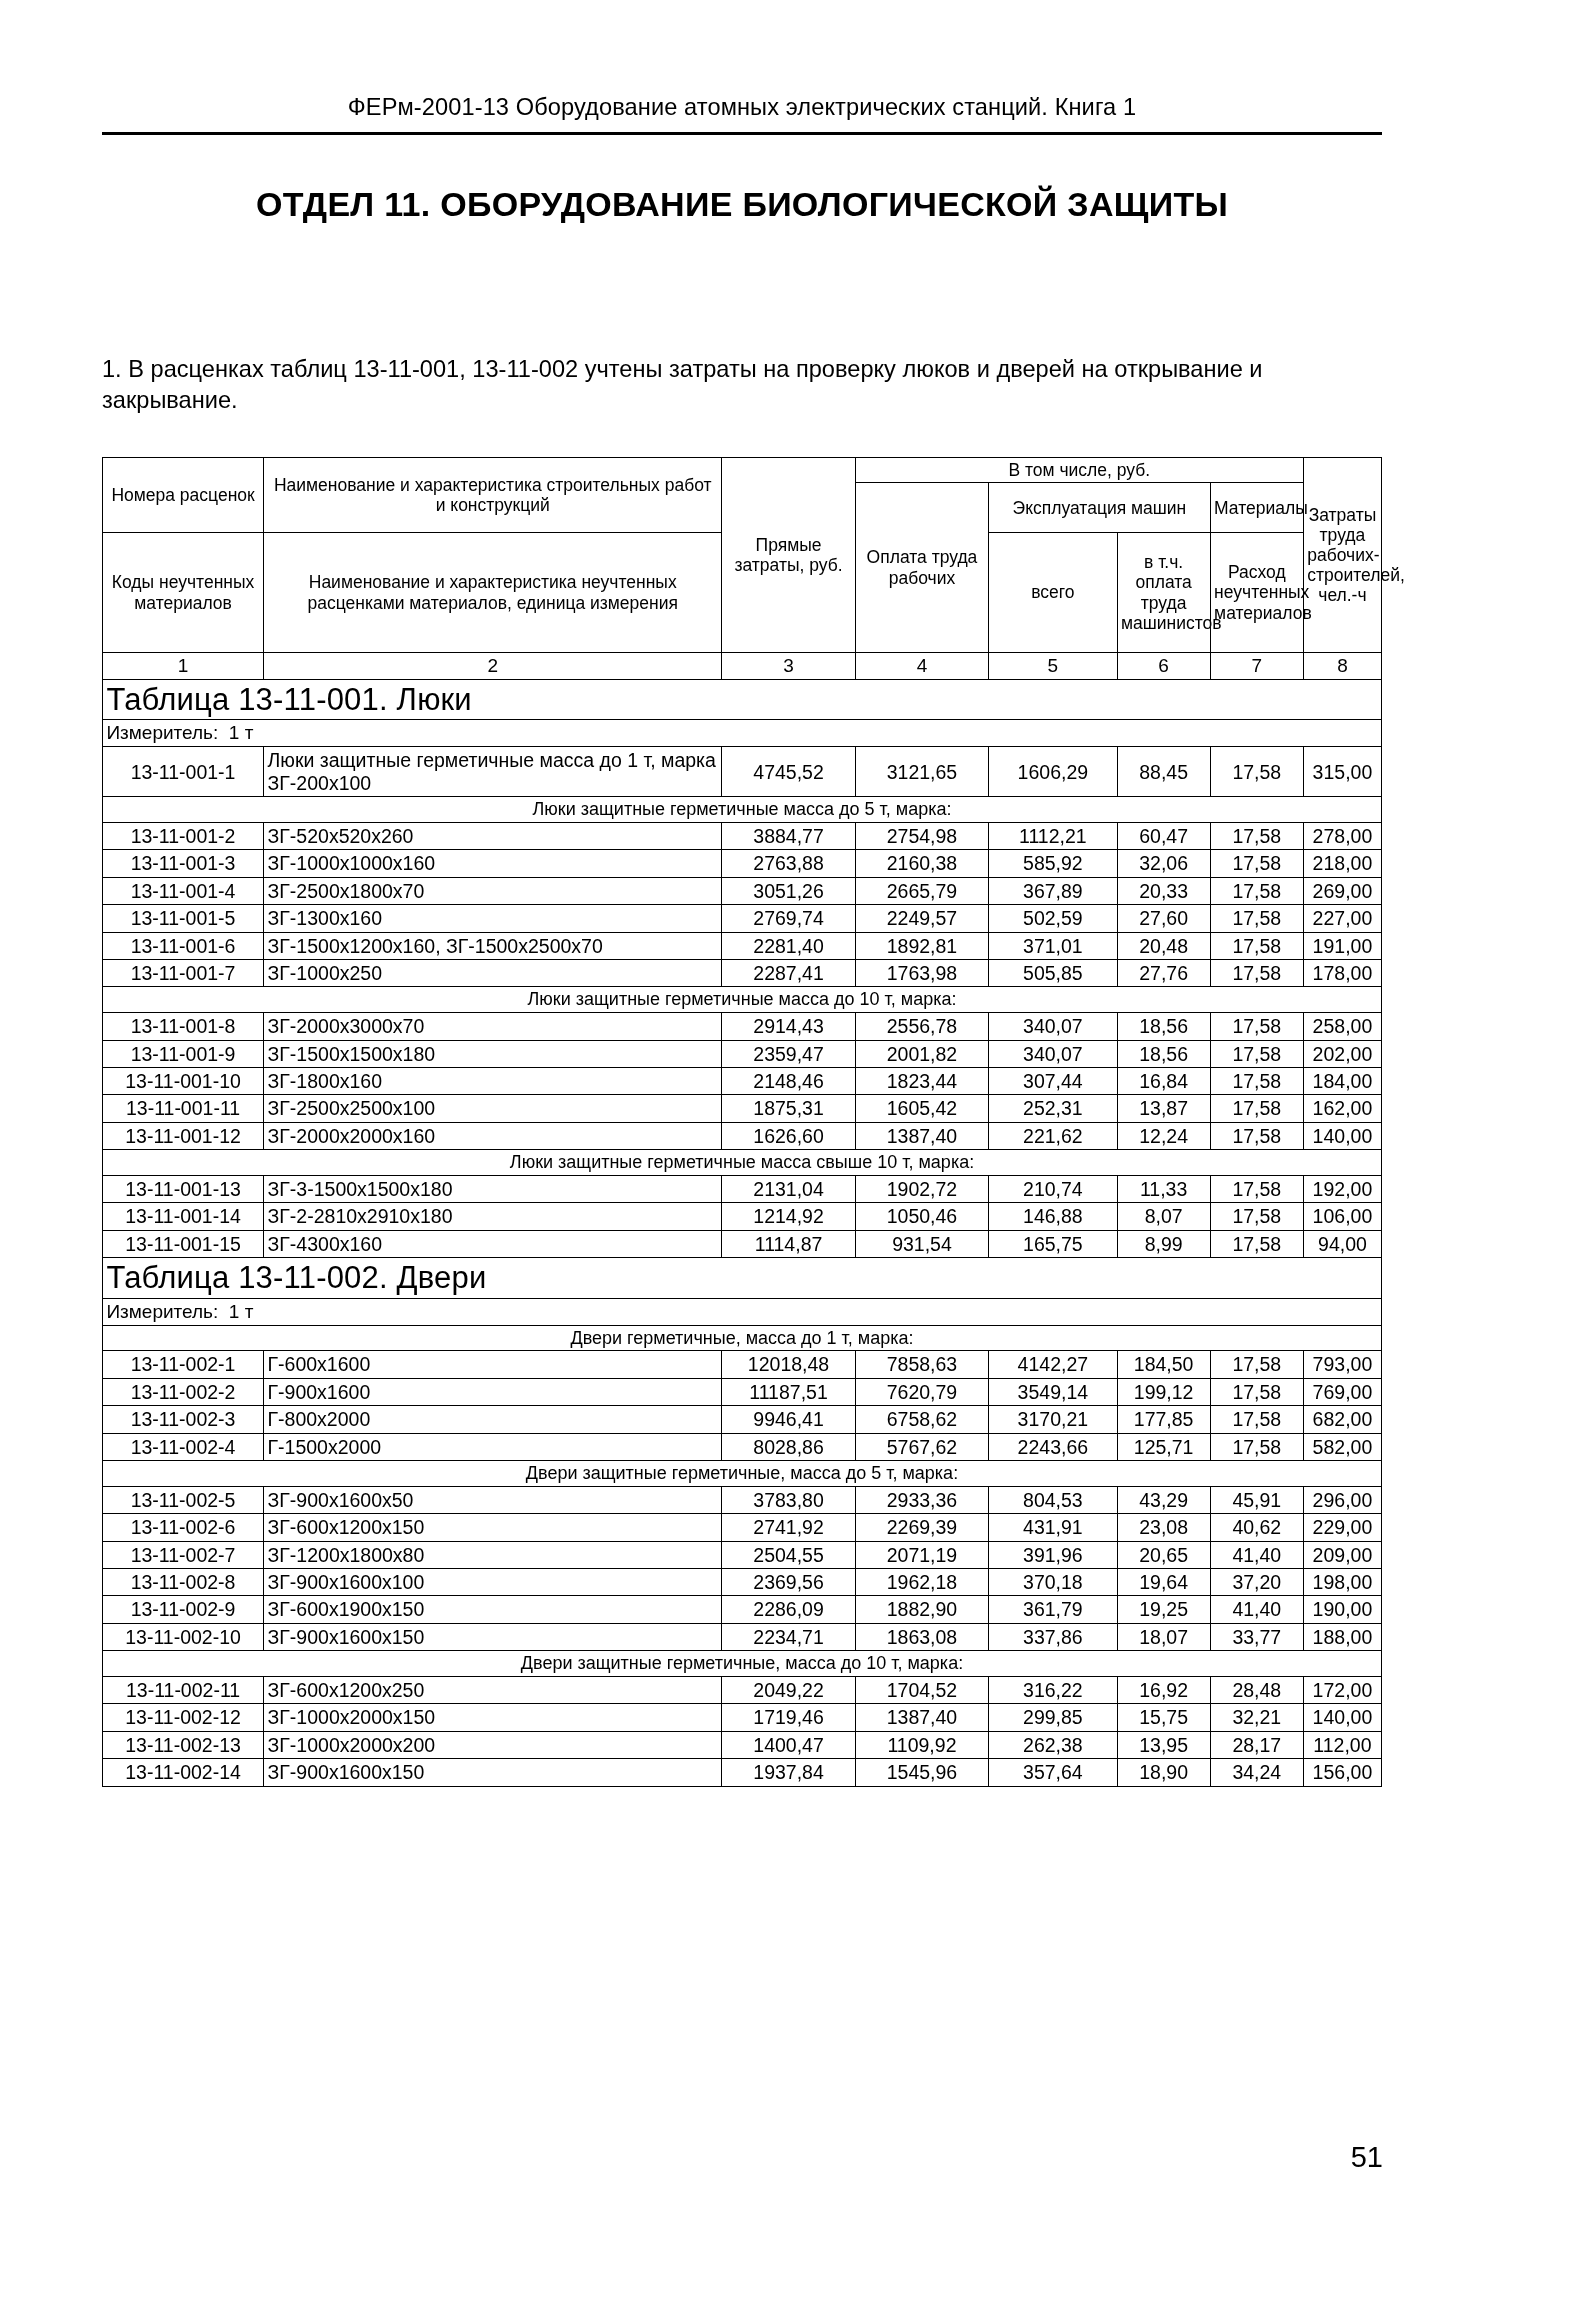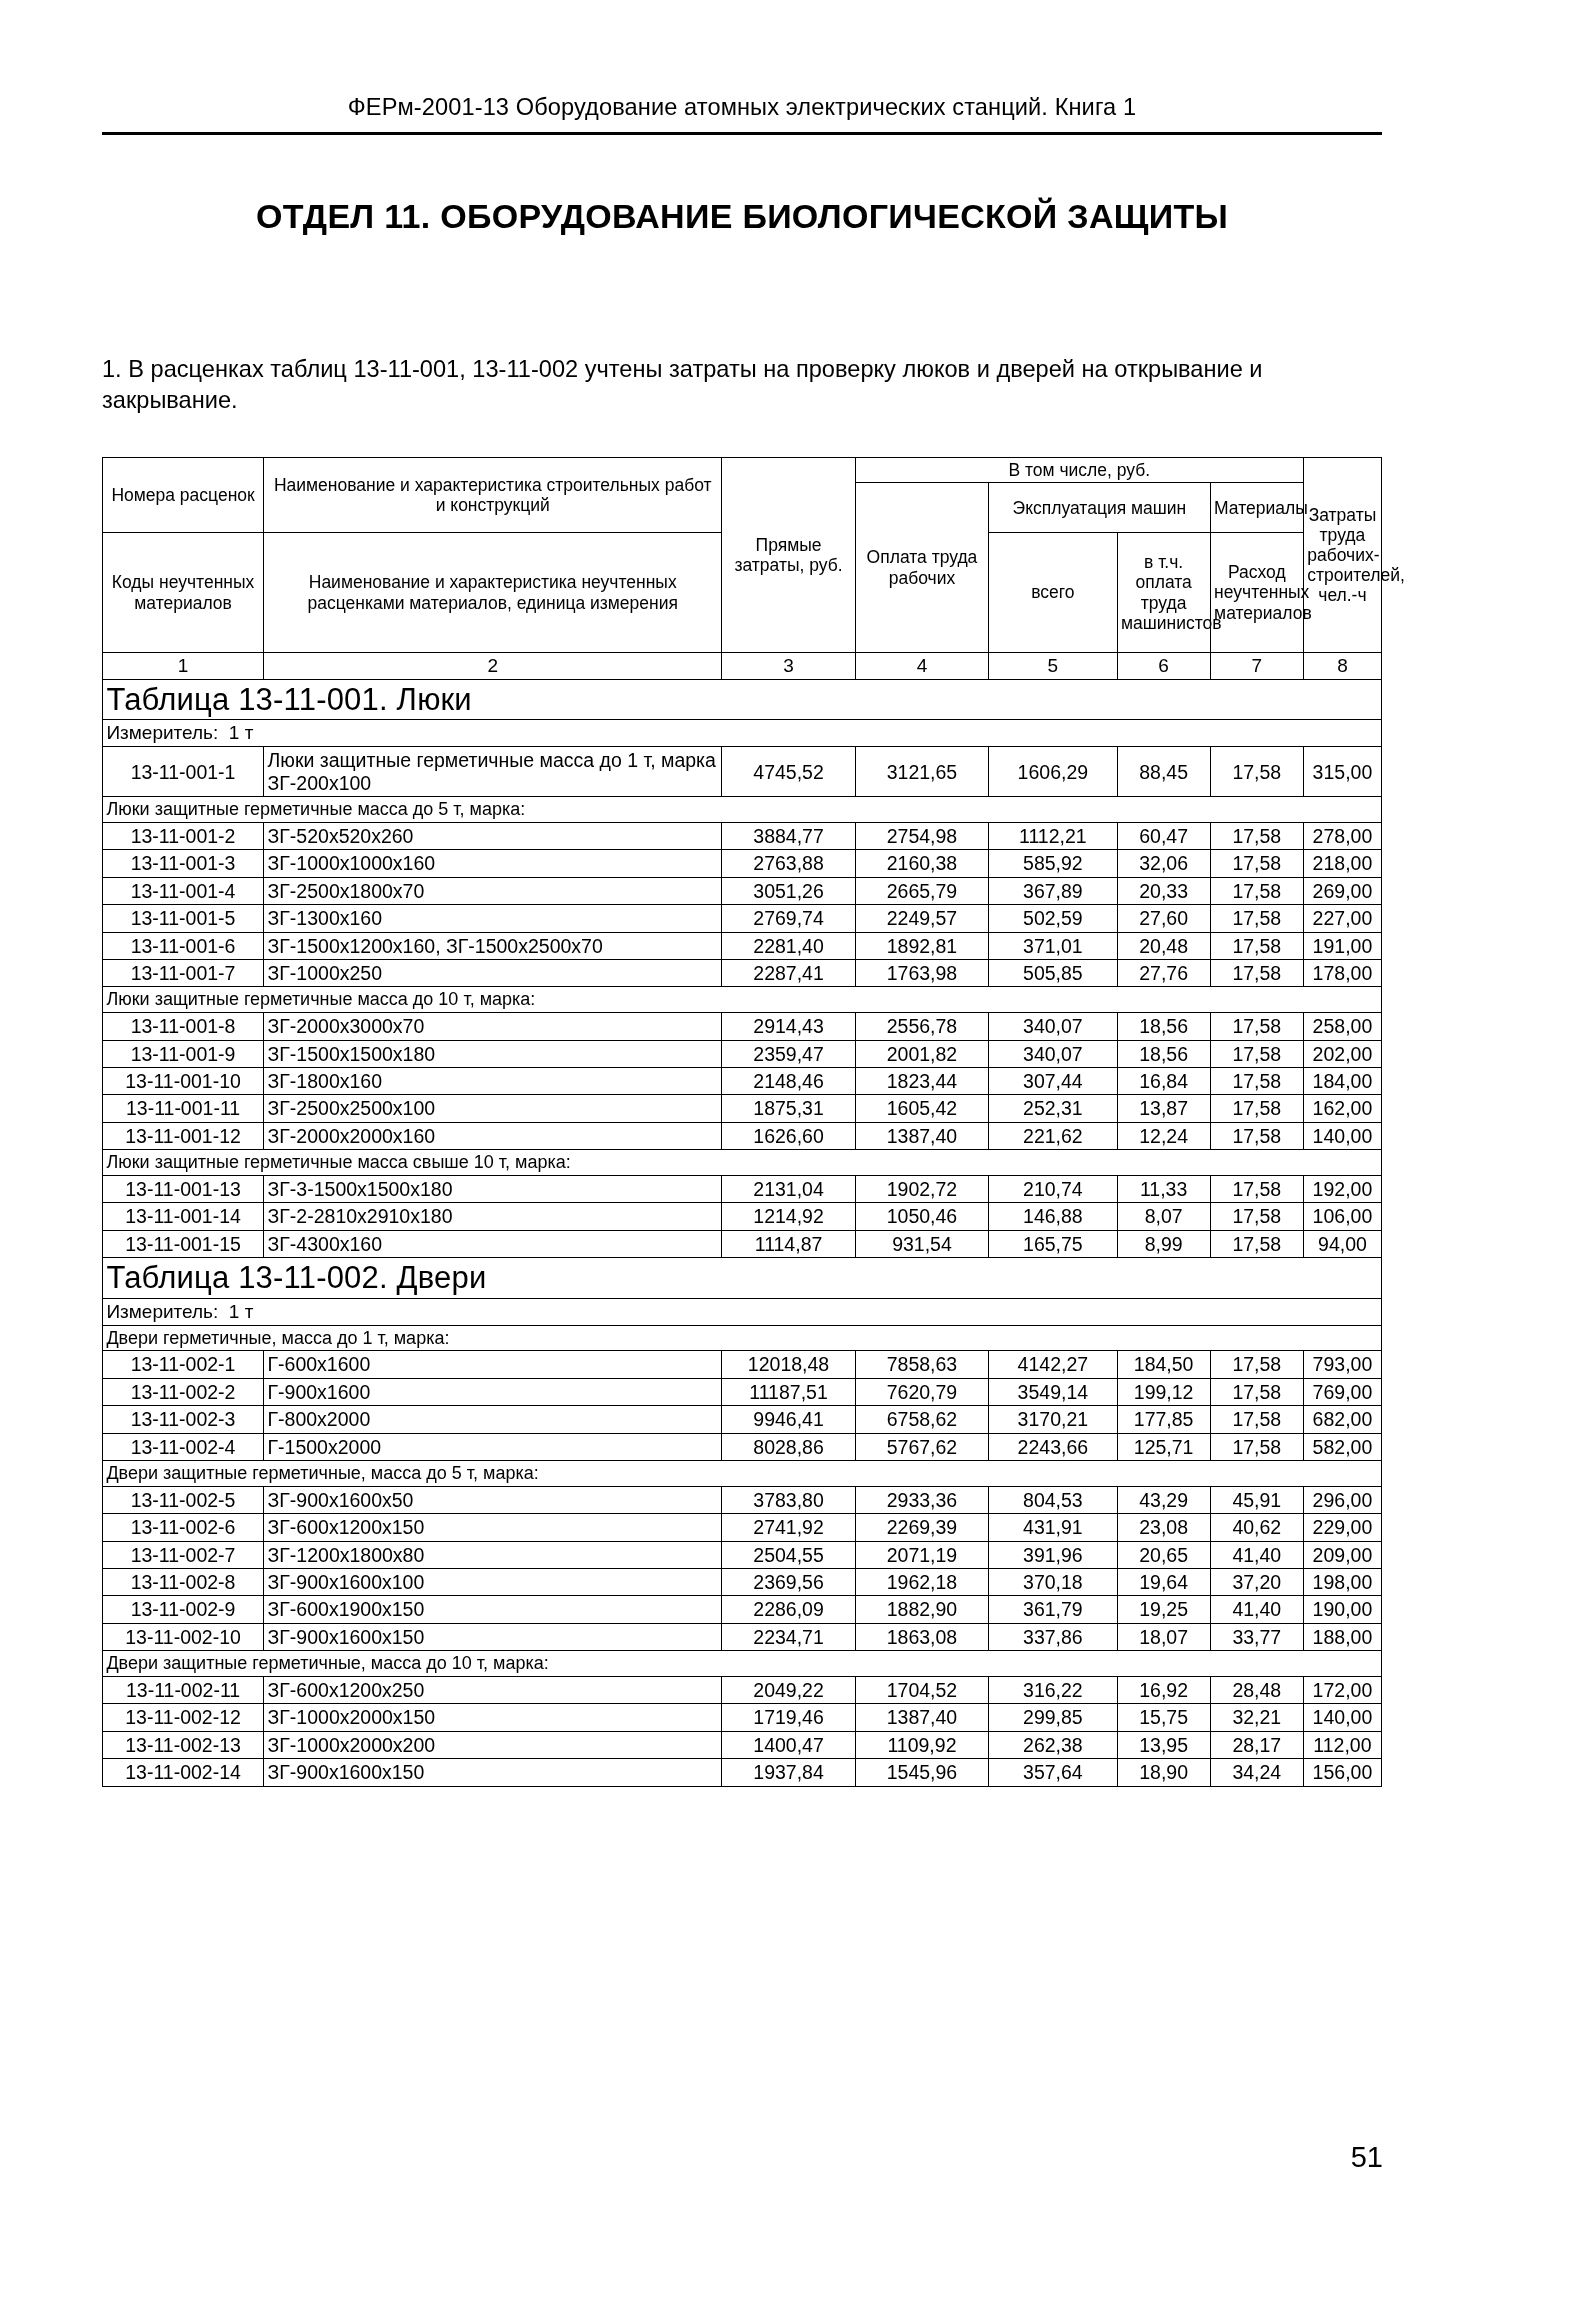--- a/index.html
+++ b/index.html
@@ -42,21 +42,21 @@
     top: 132px;
     width: 1280px;
     height: 2.7px;
     background: #000;
   }
 
   
   .section-title {
     position: absolute;
     left: 102px;
-    top: 174px;
+    top: 162px;
     width: 1280px;
     text-align: center;
     font-size: 34px;
     font-weight: bold;
     letter-spacing: 0.3px;
   }
   .subsection-title {
     position: absolute;
     left: 102px;
     top: 282px;
@@ -119,21 +119,21 @@
   }
   td.meter-row {
     font-size: 19px;
     text-align: left;
     padding: 2.7px 2.7px 4px 79px;
     font-weight: normal;
   }
   td.meter-row b { font-weight: normal; }
   td.group-row {
     font-size: 18px;
-    text-align: left;
+    text-align: center;
     padding: 4px 2.7px 4px 79px;
   }
 
   td.code { text-align: center; font-size: 19.5px; white-space: nowrap; margin-left: 38px; }
   td.name { text-align: left; font-size: 19.5px; }
   td.num  { text-align: center; font-size: 19.5px; }
 
   
   .page-number {
     position: absolute;

